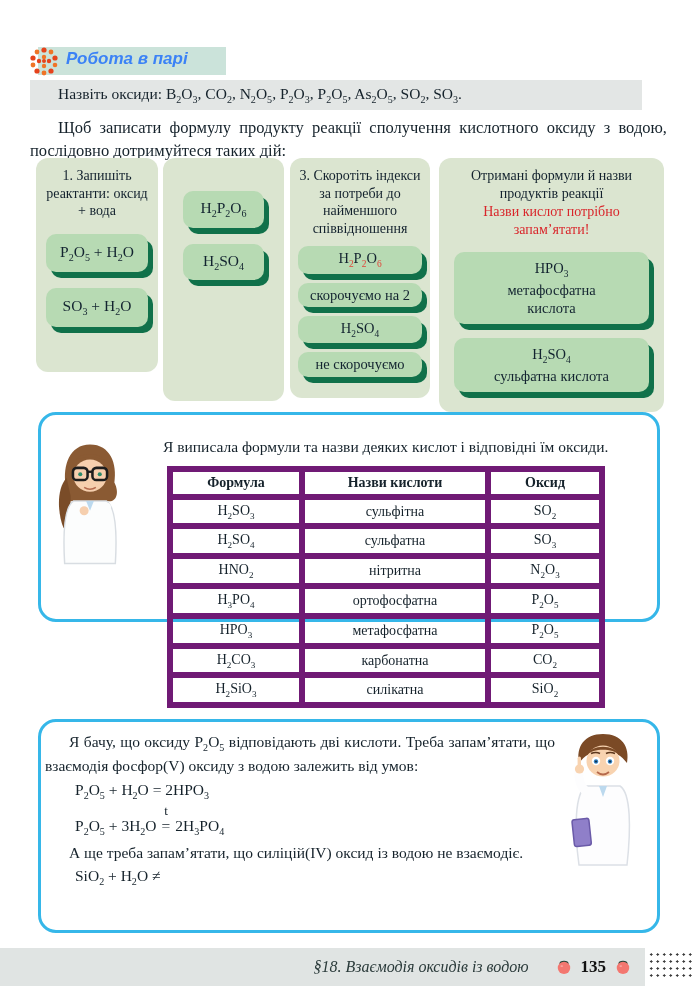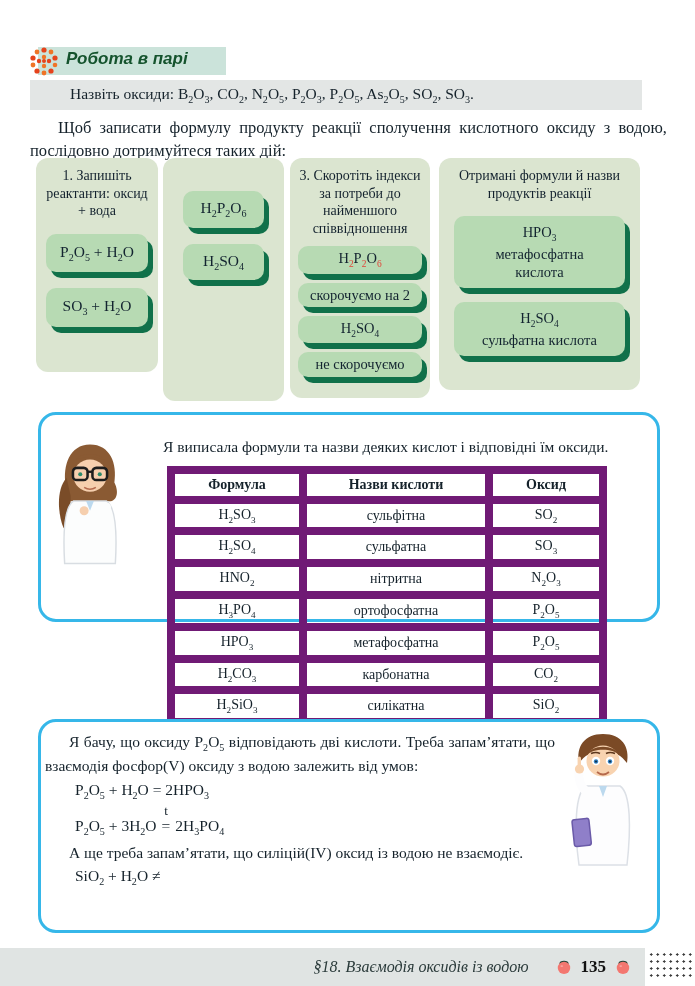--- a/index.html
+++ b/index.html
@@ -4,58 +4,58 @@
 <style>
   * { box-sizing: border-box; margin: 0; padding: 0; }
   html,body { width:695px; height:986px; overflow:hidden; background:#ffffff; }
   body { position:relative; font-family:"Liberation Serif","DejaVu Serif",serif; color:#15222b; }
 
   
   .badge-row { position:absolute; left:30px; top:46px; height:30px; }
   .badge-bar { position:absolute; left:8px; top:1px; width:188px; height:28px; background:#cbe3da; }
   .badge-icon { position:absolute; left:-2px; top:-1px; width:32px; height:32px; }
   .badge-label { position:absolute; left:36px; top:3px; font-family:"Liberation Sans","DejaVu Sans",sans-serif;
-                 font-weight:bold; font-style:italic; font-size:17px; color:#14532d; white-space:nowrap; }
+                 font-weight:bold; font-style:italic; font-size:17px; color:#3b82f6; white-space:nowrap; }
 
   
   .task-bar { position:absolute; left:30px; top:80px; width:612px; height:30px; background:#e3e6e5;
-              display:flex; align-items:center; padding-left:40px; font-size:15.5px; }
+              display:flex; align-items:center; padding-left:28px; font-size:15.5px; }
 
   
   .intro { position:absolute; left:30px; top:116px; width:637px; font-size:16.5px; line-height:1.42;
            text-align:justify; text-indent:28px; }
 
   
   .steps-row { position:absolute; left:36px; top:158px; width:637px; display:flex; align-items:flex-start; }
   .step { background:#dbe5d0; border-radius:12px; padding:9px 5px 10px; text-align:center; font-size:14px; line-height:1.25; }
   .step1 { width:122px; min-height:214px; }
   .step2 { width:121px; min-height:243px; margin-left:5px; }
   .step3 { width:140px; min-height:240px; margin-left:6px; }
-  .step4 { width:201px; min-height:232px; margin-left:9px; }
+  .step4 { width:225px; min-height:232px; margin-left:9px; }
   .step-title { color:#13222e; }
   .step-title-red { color:#d9262b; margin-top:1px; }
   .chip { background:#b7dab3; border-radius:10px; box-shadow:5px 6px 0 #10714a; color:#132430; }
   .step1 .chip { font-size:15.5px; padding:8px 2px; margin:14px 5px 12px; }
   .step1 .chip + .chip { margin-top:16px; }
   .step2 .chip { font-size:15.5px; padding:7px 2px; margin:16px 15px 12px; }
   .step2 .chip:first-of-type { margin-top:24px; }
   .step3 .chip { font-size:14.5px; padding:3px 2px; margin:9px 3px 8px; }
   .step3 .chip:first-of-type { margin-top:6px; }
   .step4 .chip { font-size:14.5px; padding:7px 2px; margin:14px 10px 10px; }
   .rsub { color:#e24438; }
 
   
   .bubble { position:absolute; left:38px; width:622px; border:3px solid #36b7e9; border-radius:18px; background:#fff; }
   .box-girl { top:412px; height:210px; padding:21px 10px 8px 8px; }
   .box-boy  { top:719px; height:214px; padding:9px 12px 6px 4px; }
   .avatar-girl { float:left; width:78px; height:128px; margin:2px 10px 2px 2px; }
   .avatar-boy  { float:right; width:84px; height:138px; margin:0 0 4px 6px; }
   .bubble p { font-size:15.5px; line-height:1.4; text-align:justify; text-indent:24px; }
   .acid-table { border-collapse:collapse; margin:8px 0 0 118px; }
-  .acid-table th, .acid-table td { border:8px solid #701a75; text-align:center; font-size:14px; padding:3px 10px; height:26px; }
+  .acid-table th, .acid-table td { border:6px solid #701a75; text-align:center; font-size:14px; padding:3px 10px; height:26px; }
   .acid-table th { font-weight:bold; }
   .col-formula { width:132px; } .col-name { width:186px; } .col-oxide { width:114px; }
 
   .eq { font-size:15.5px; margin:3px 0 0 30px; line-height:1.35; }
   .eq2 { margin-top:13px; }
   .teq { position:relative; display:inline-block; margin:0 5px; }
   .teq .t { position:absolute; top:-14px; left:50%; transform:translateX(-50%); font-size:13px; }
   .p2 { margin-top:4px; }
   .eq3 { margin-top:2px; }
 
@@ -115,20 +115,21 @@
     </div>
     <div class="step step3">
       <div class="step-title">3. Скоротіть індекси за потреби до найменшого співвідношення</div>
       <div class="chip">H<sub class="rsub">2</sub>P<sub class="rsub">2</sub>O<sub class="rsub">6</sub></div>
       <div class="chip">скорочуємо на 2</div>
       <div class="chip">H<sub>2</sub>SO<sub>4</sub></div>
       <div class="chip">не скорочуємо</div>
     </div>
     <div class="step step4">
       <div class="step-title">Отримані формули й назви продуктів реакції</div>
+      <div class="step-title-red">Назви кислот потрібно запам’ятати!</div>
       <div class="chip">HPO<sub>3</sub><br>метафосфатна<br>кислота</div>
       <div class="chip">H<sub>2</sub>SO<sub>4</sub><br>сульфатна кислота</div>
     </div>
   </div>
 
 <div class="bubble box-girl">
   <svg class="avatar-girl" viewBox="0 0 80 130">
     <path d="M40,6 C19,6 12,28 15,47 C10,59 16,66 22,64 L58,64 C66,66 71,57 65,45 C68,26 61,6 40,6 Z" fill="#8a5a33"></path>
     <path d="M16,40 C5,52 7,78 13,92 C18,83 21,70 20,58 Z" fill="#7a4c28"></path>
     <ellipse cx="40" cy="38" rx="17" ry="16.5" fill="#f6cfae"></ellipse>

